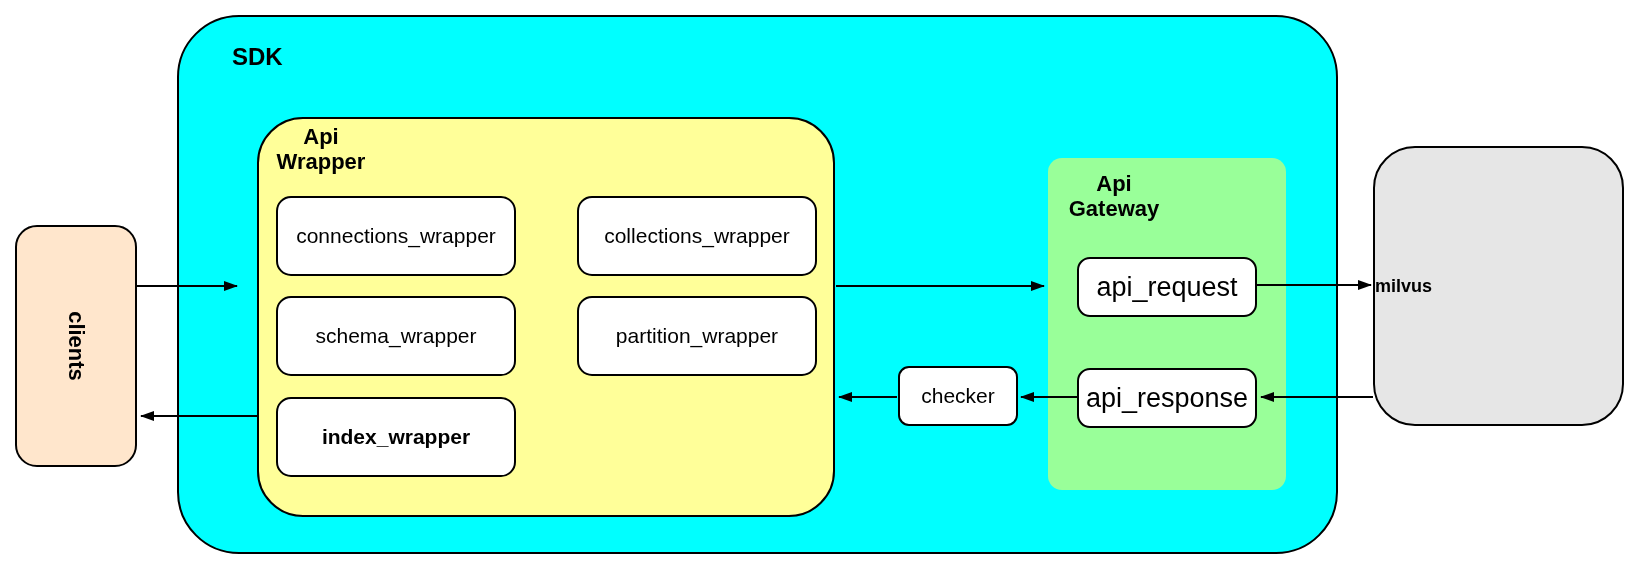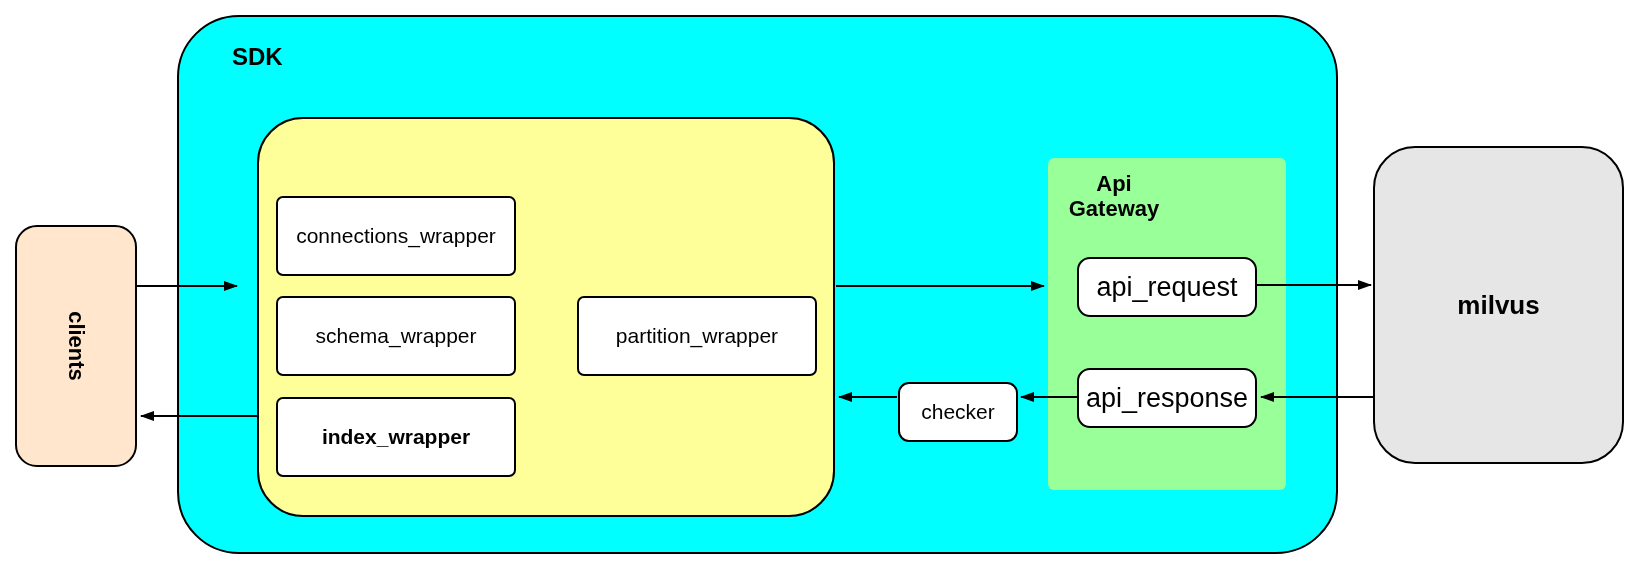--- a/index.html
+++ b/index.html
@@ -49,68 +49,67 @@
   .wrapper-label {
     left: 6px; top: 5px; width: 112px;
     text-align: center;
     font-weight: bold; font-size: 22px; line-height: 25px;
   }
 
   .module {
     width: 240px; height: 80px;
     background: var(--box-fill, #fff);
     border: 2px solid var(--border-color, #000);
-    border-radius: 7px;
+    border-radius: 15px;
     display: flex; align-items: center; justify-content: center;
     font-size: 21px;
   }
   .c1 { left: 17px; }  .c2 { left: 318px; }
   .r1 { top: 77px; }   .r2 { top: 177px; }  .r3 { top: 278px; font-weight: bold; }
 
   
   .checker {
     left: 719px; top: 349px; width: 120px; height: 60px;
     background: var(--box-fill, #fff);
     border: 2px solid var(--border-color, #000);
     border-radius: 11px;
     display: flex; align-items: center; justify-content: center;
     font-size: 21px;
-    margin-top: 16px;
   }
 
   
   .gateway {
     left: 869px; top: 141px; width: 238px; height: 332px;
     background: var(--gateway-fill, #99FF99);
-    border-radius: 6px;
+    border-radius: 14px;
   }
   .gateway-label {
     left: 10px; top: 13px; width: 112px;
     text-align: center;
     font-weight: bold; font-size: 22px; line-height: 25px;
   }
   .gw-leaf {
     left: 29px; width: 180px; height: 60px;
     background: var(--box-fill, #fff);
     border: 2px solid var(--border-color, #000);
     border-radius: 13px;
     display: flex; align-items: center; justify-content: center;
     font-size: 27px;
   }
   .request  { top: 99px; }
   .response { top: 210px; }
 
   
   .milvus {
-    left: 1373px; top: 146px; width: 251px; height: 318px;
+    left: 1373px; top: 146px; width: 251px; height: 280px;
     background: var(--milvus-fill, #E6E6E6);
     border: 2px solid var(--border-color, #000);
     border-radius: 42px;
-    display: flex; align-items: center; justify-content: center;
-    font-weight: bold; font-size: 26px;
+    display: flex; align-items: center; 
+    font-weight: bold; font-size: 18px;
   }
 
   
   .edges {
     position: absolute; left: 0; top: 0;
     width: 1634px; height: 574px;
     pointer-events: none;
   }
   .edges line {
     stroke: var(--arrow-color, #000);
@@ -123,22 +122,24 @@
 <div class="canvas">
 
   <div class="abs clients">
     <span class="vtext">clients</span>
   </div>
 
   <div class="abs sdk">
     <div class="abs sdk-label">SDK</div>
 
     <div class="abs wrapper">
+      <div class="abs wrapper-label">Api Wrapper</div>
 
       <div class="abs module c1 r1">connections_wrapper</div>
+      <div class="abs module c2 r1">collections_wrapper</div>
       <div class="abs module c1 r2">schema_wrapper</div>
       <div class="abs module c2 r2">partition_wrapper</div>
       <div class="abs module c1 r3">index_wrapper</div>
     </div>
 
     <div class="abs checker">checker</div>
 
     <div class="abs gateway">
       <div class="abs gateway-label">Api Gateway</div>
       <div class="abs gw-leaf request">api_request</div>

